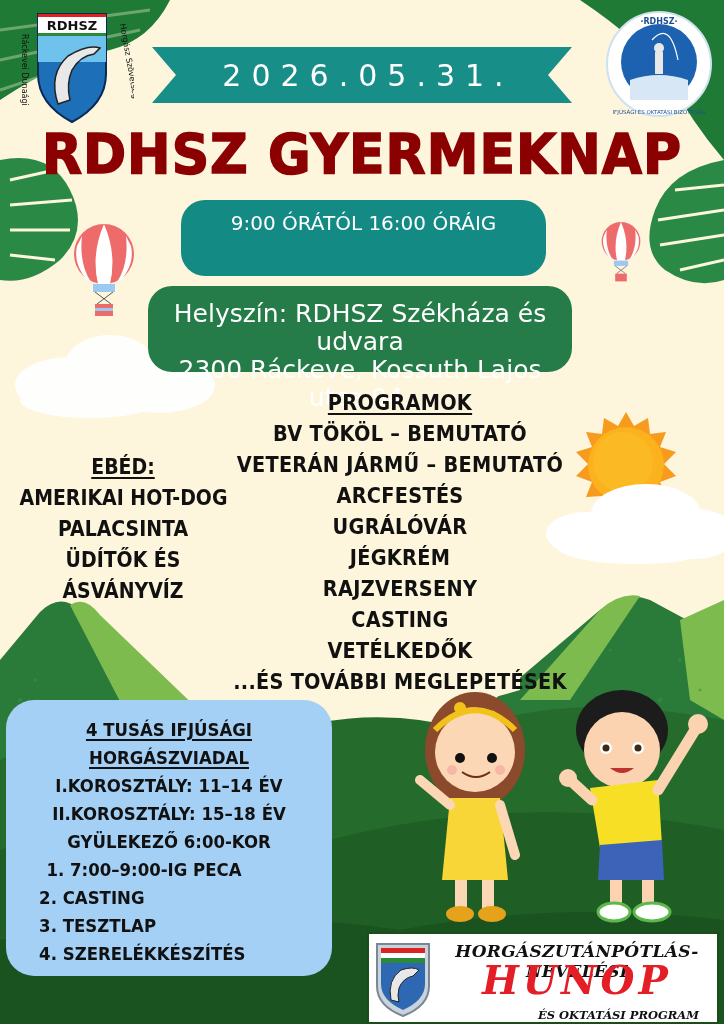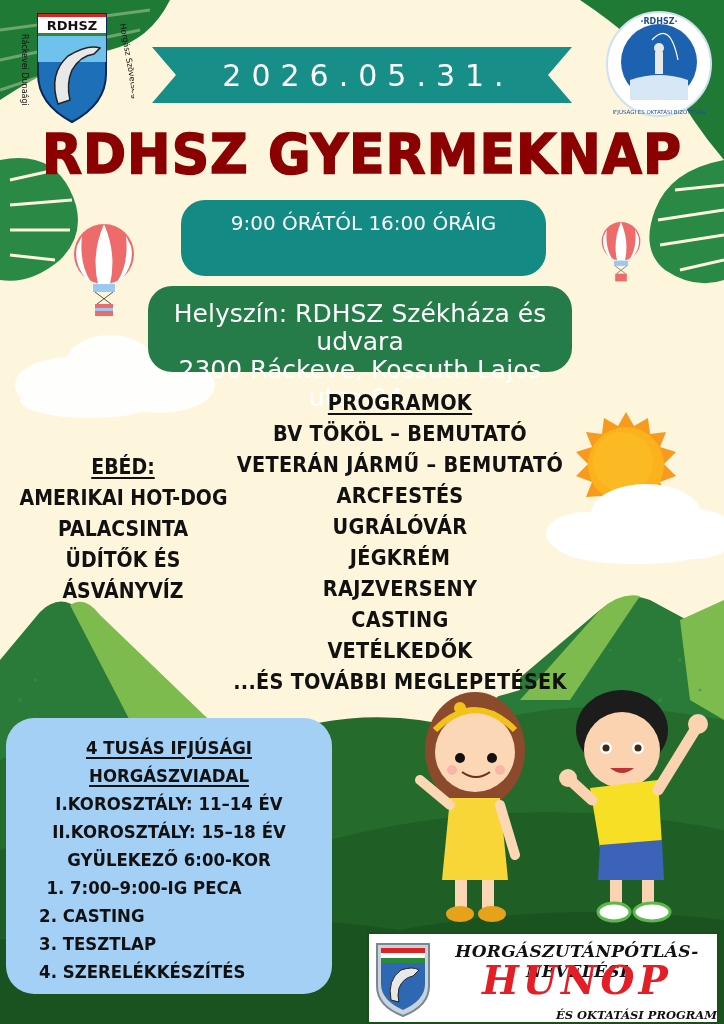--- a/index.html
+++ b/index.html
@@ -25,30 +25,30 @@
   .pill-green { left: 148px; top: 286px; width: 424px; height: 86px; background: #257c48; border-radius: 24px; color: #fff; text-align: center; font-family: "DejaVu Sans", sans-serif; font-size: 25px; line-height: 28px; padding-top: 14px; }
 
   .programs { left: 205px; top: 388px; width: 390px; text-align: center; }
   .programs .line { font-family: "DejaVu Sans", sans-serif; font-weight: bold; font-size: 21px; line-height: 31px; color: #111; letter-spacing: 0.3px; transform: scaleX(0.92); white-space: nowrap; }
   .programs .heading { text-decoration: underline; text-decoration-thickness: 2px; text-underline-offset: 3px; }
 
   .lunch { left: 8px; top: 452px; width: 230px; text-align: center; }
   .lunch .line { font-family: "DejaVu Sans", sans-serif; font-weight: bold; font-size: 21px; line-height: 31px; color: #111; transform: scaleX(0.9); white-space: nowrap; }
   .lunch .heading { text-decoration: underline; text-decoration-thickness: 2px; text-underline-offset: 3px; }
 
-  .contest { left: 6px; top: 718px; width: 326px; height: 276px; background: #a4d0f6; border-radius: 28px; padding-top: 16px; }
+  .contest { left: 6px; top: 700px; width: 326px; height: 276px; background: #a4d0f6; border-radius: 28px; padding-top: 16px; }
   .contest .line { font-family: "DejaVu Sans", sans-serif; font-weight: bold; font-size: 18px; line-height: 28px; color: #111; white-space: nowrap; transform: scaleX(0.92); }
   .contest .c { text-align: center; }
   .contest .l { text-align: left; padding-left: 36px; transform-origin: left center; }
   .contest .heading { text-decoration: underline; text-decoration-thickness: 2px; text-underline-offset: 3px; }
 
   .hunop { left: 367px; top: 932px; width: 352px; height: 92px; background: #fff; border: 2px solid #1a4d1a; }
   .hunop .top { position: absolute; left: 68px; top: 7px; width: 280px; text-align: center; font-family: "DejaVu Serif", serif; font-style: italic; font-weight: bold; font-size: 17px; color: #111; letter-spacing: 0.3px; }
   .hunop .main { position: absolute; left: 68px; top: 18px; width: 280px; text-align: center; font-family: "DejaVu Serif", serif; font-style: italic; font-weight: bold; font-size: 39px; line-height: 56px; color: #e41e26; letter-spacing: 4px; }
-  .hunop .bottom { position: absolute; left: 68px; top: 74px; width: 280px; text-align: right; padding-right: 0; font-family: "DejaVu Serif", serif; font-style: italic; font-weight: bold; font-size: 11.5px; color: #111; }
+  .hunop .bottom { position: absolute; left: 68px; top: 74px; width: 280px; text-align: right; padding-right: 18px; font-family: "DejaVu Serif", serif; font-style: italic; font-weight: bold; font-size: 11.5px; color: #111; }
   .hunop .shield { position: absolute; left: 4px; top: 6px; width: 60px; height: 78px; }
 </style>
 </head>
 <body>
 
 <div class="poster">
 
   <svg class="abs" style="left:0;top:0" width="724" height="1024" viewBox="0 0 724 1024">
 
     <path d="M0 660 L40 612 Q60 592 80 610 L200 720 L260 760 L0 780 Z" fill="#2a7a3a"></path>

